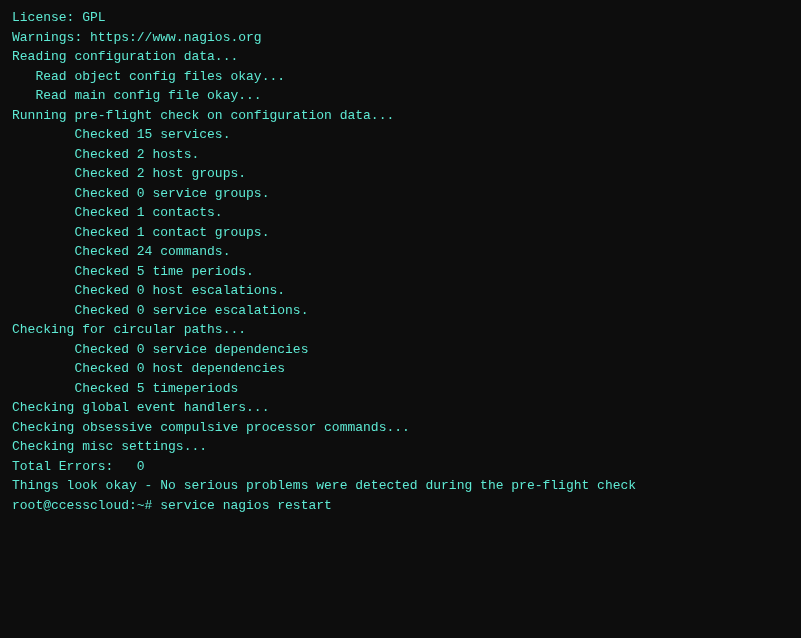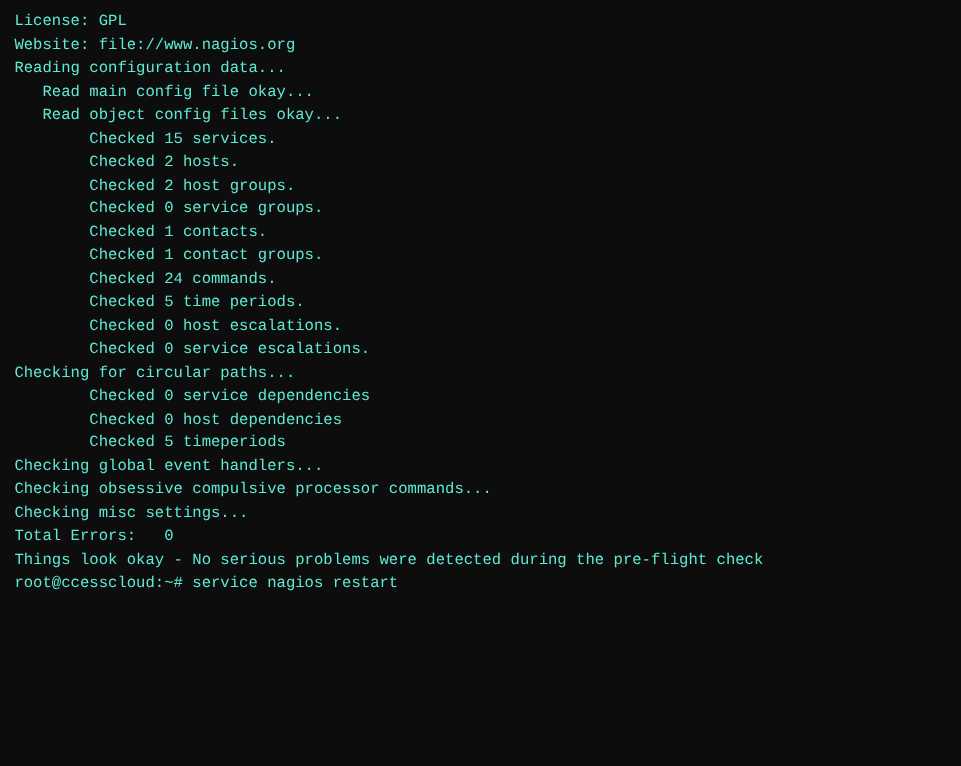--- a/index.html
+++ b/index.html
@@ -32,25 +32,26 @@
       color: #5eead4;
     }
   </style>
 </head>
 <body>
 
 <div class="terminal">
   <div id="terminal-output">
       <div class="line">License: GPL</div>
       <div class="line"></div>
-      <div class="line">Website: file://www.nagios.org</div>
+      <div class="line">Warnings: https://www.nagios.org</div>
       <div class="line">Reading configuration data...</div>
+      <div class="line">   Read object config files okay...</div>
       <div class="line">   Read main config file okay...</div>
-      <div class="line">   Read object config files okay...</div>
       <div class="line"></div>
+      <div class="line">Running pre-flight check on configuration data...</div>
       <div class="line"></div>
       <div class="line">        Checked 15 services.</div>
       <div class="line">        Checked 2 hosts.</div>
       <div class="line">        Checked 2 host groups.</div>
       <div class="line">        Checked 0 service groups.</div>
       <div class="line">        Checked 1 contacts.</div>
       <div class="line">        Checked 1 contact groups.</div>
       <div class="line">        Checked 24 commands.</div>
       <div class="line">        Checked 5 time periods.</div>
       <div class="line">        Checked 0 host escalations.</div>

